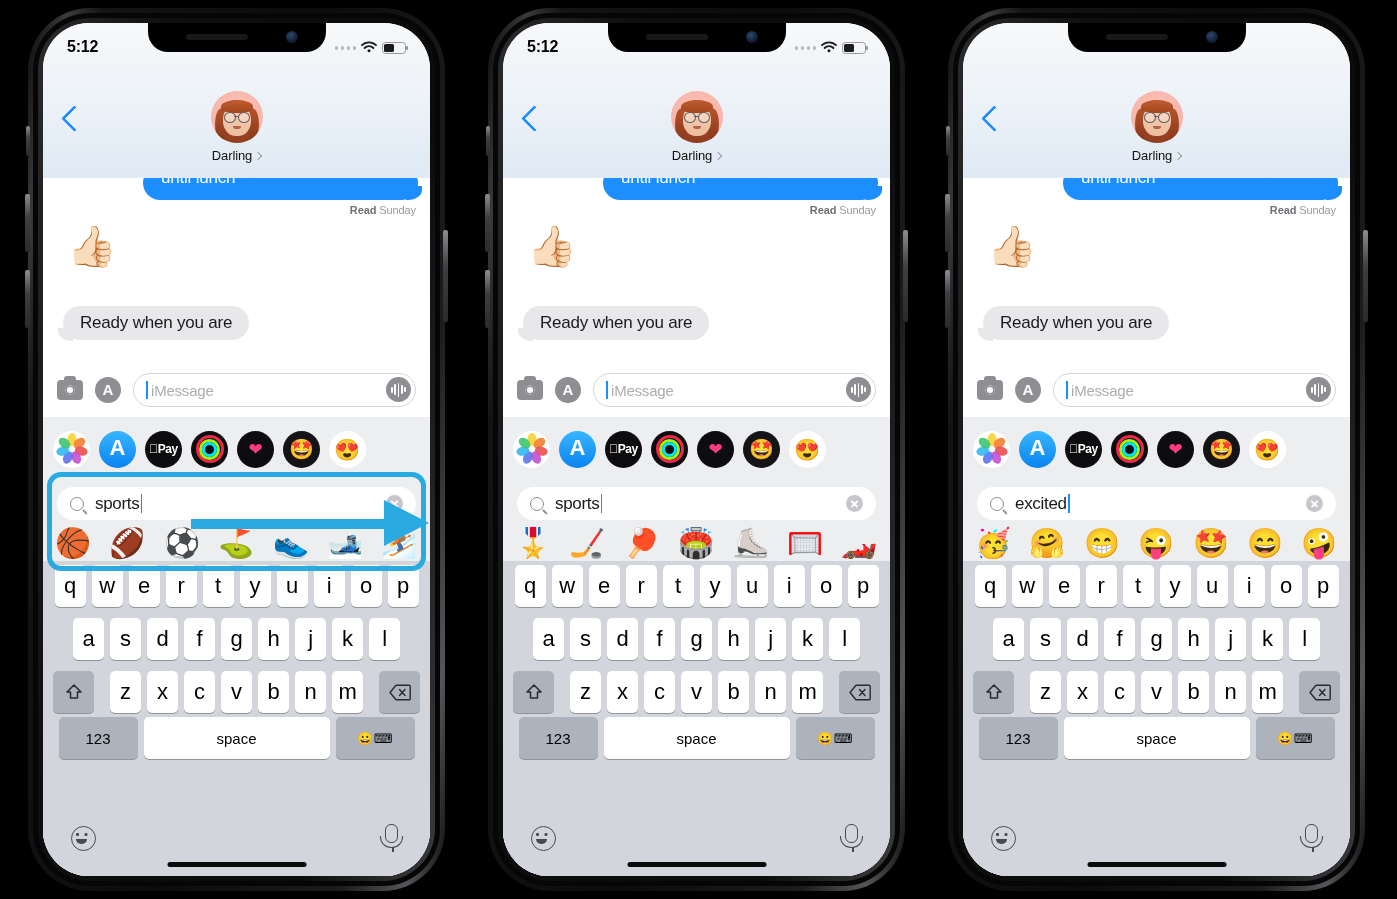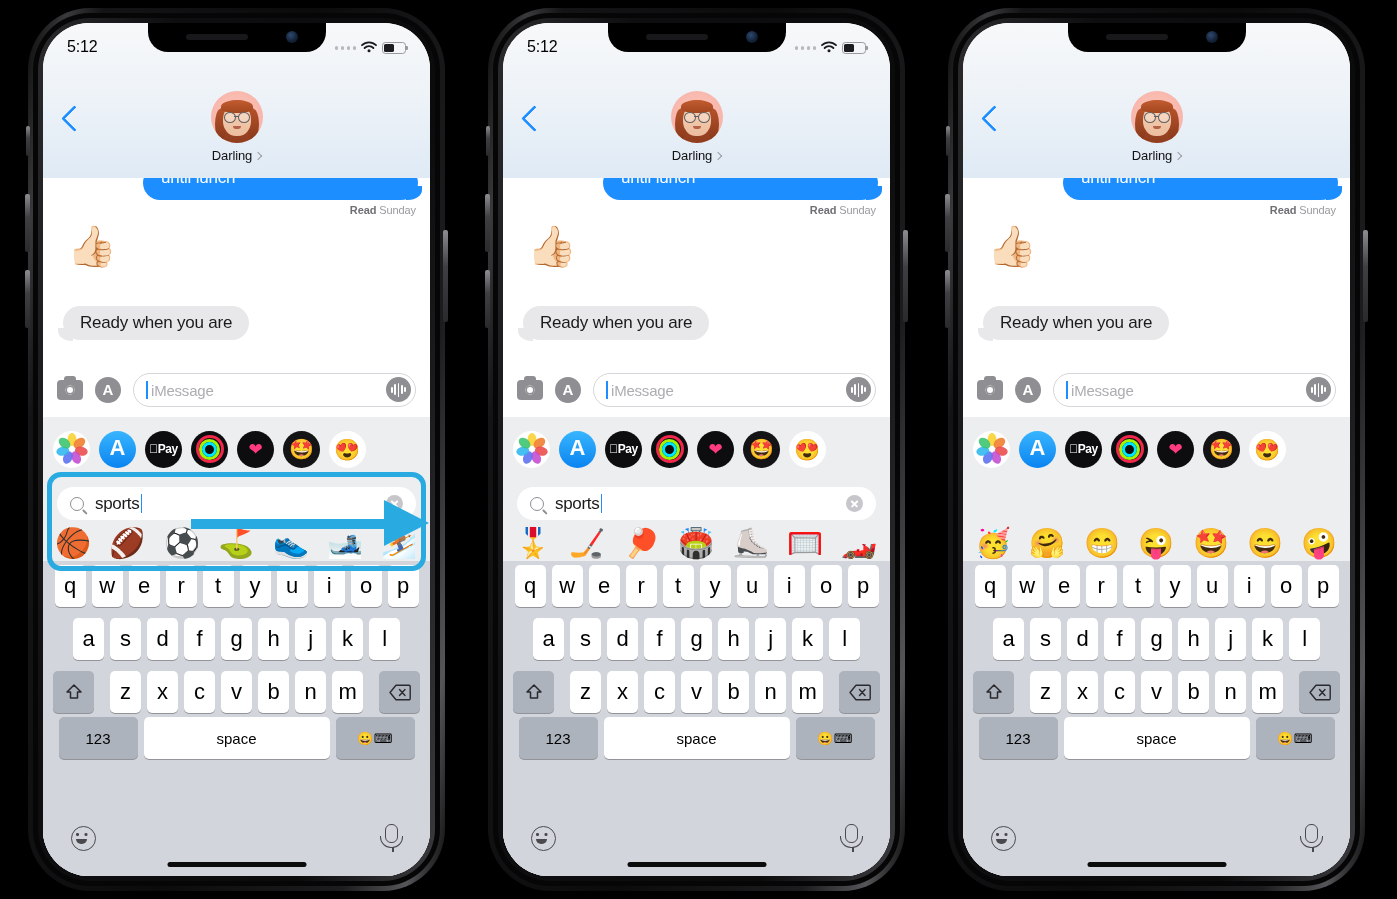--- a/index.html
+++ b/index.html
@@ -30,21 +30,21 @@
   
   .notch{position:absolute;left:50%;transform:translateX(-50%);top:0;width:178px;height:29px;
          background:#000;border-radius:0 0 20px 20px;z-index:30;}
   .notch .spk{position:absolute;left:38px;top:11px;width:62px;height:6px;border-radius:3px;background:#18181a;}
   .notch .cam{position:absolute;right:28px;top:8px;width:12px;height:12px;border-radius:50%;
               background:radial-gradient(circle at 40% 35%,#2e4a6e 0%,#14233a 55%,#090d14 100%);}
 
   
   .statusbar{position:absolute;top:0;left:0;right:0;height:44px;z-index:20;
              display:flex;align-items:center;justify-content:space-between;padding:0 24px;box-sizing:border-box;}
-  .sb-time{font-size:16px;font-weight:normal;color:#000;letter-spacing:-.2px;margin-top:4px;}
+  .sb-time{font-size:16px;font-weight:bold;color:#000;letter-spacing:-.2px;margin-top:4px;}
   .sb-right{display:flex;align-items:center;gap:5px;margin-top:6px;}
   .sig{display:flex;gap:2.5px;align-items:center;}
   .sig i{width:3.5px;height:3.5px;border-radius:50%;background:#b9b9bd;display:block;}
   .batt{width:24px;height:12px;border:1.3px solid #9a9a9e;border-radius:3.4px;position:relative;padding:1.3px;box-sizing:border-box;}
   .batt span{display:block;height:100%;width:52%;background:#1c1c1e;border-radius:1.6px;}
   .batt:after{content:"";position:absolute;right:-3.2px;top:3.4px;width:1.8px;height:4px;background:#9a9a9e;border-radius:0 1px 1px 0;}
 
   
   .navbar{position:absolute;top:0;left:0;right:0;height:155px;z-index:10;
           background:linear-gradient(180deg,#f7f8f9 0%,#eef3f8 45%,#dfeaf5 100%);}
@@ -651,20 +651,26 @@
               <div class="hrt" style="color: rgb(255, 59, 127);">❤</div>
             </div>
             <div class="appicon ai-memoji">
               <span>🤩</span>
             </div>
             <div class="appicon ai-sticker">
               <span>😍</span>
             </div>
           </div>
           <div class="emojipanel">
+            <div class="searchbar">
+              <div class="mag"></div>
+              <div class="qtext">excited</div>
+              <div class="qcaret"></div>
+              <div class="clearbtn"></div>
+            </div>
             <div class="emojirow">
               <span>🥳</span>
               <span>🤗</span>
               <span>😁</span>
               <span>😜</span>
               <span>🤩</span>
               <span>😄</span>
               <span>🤪</span>
             </div>
           </div>

